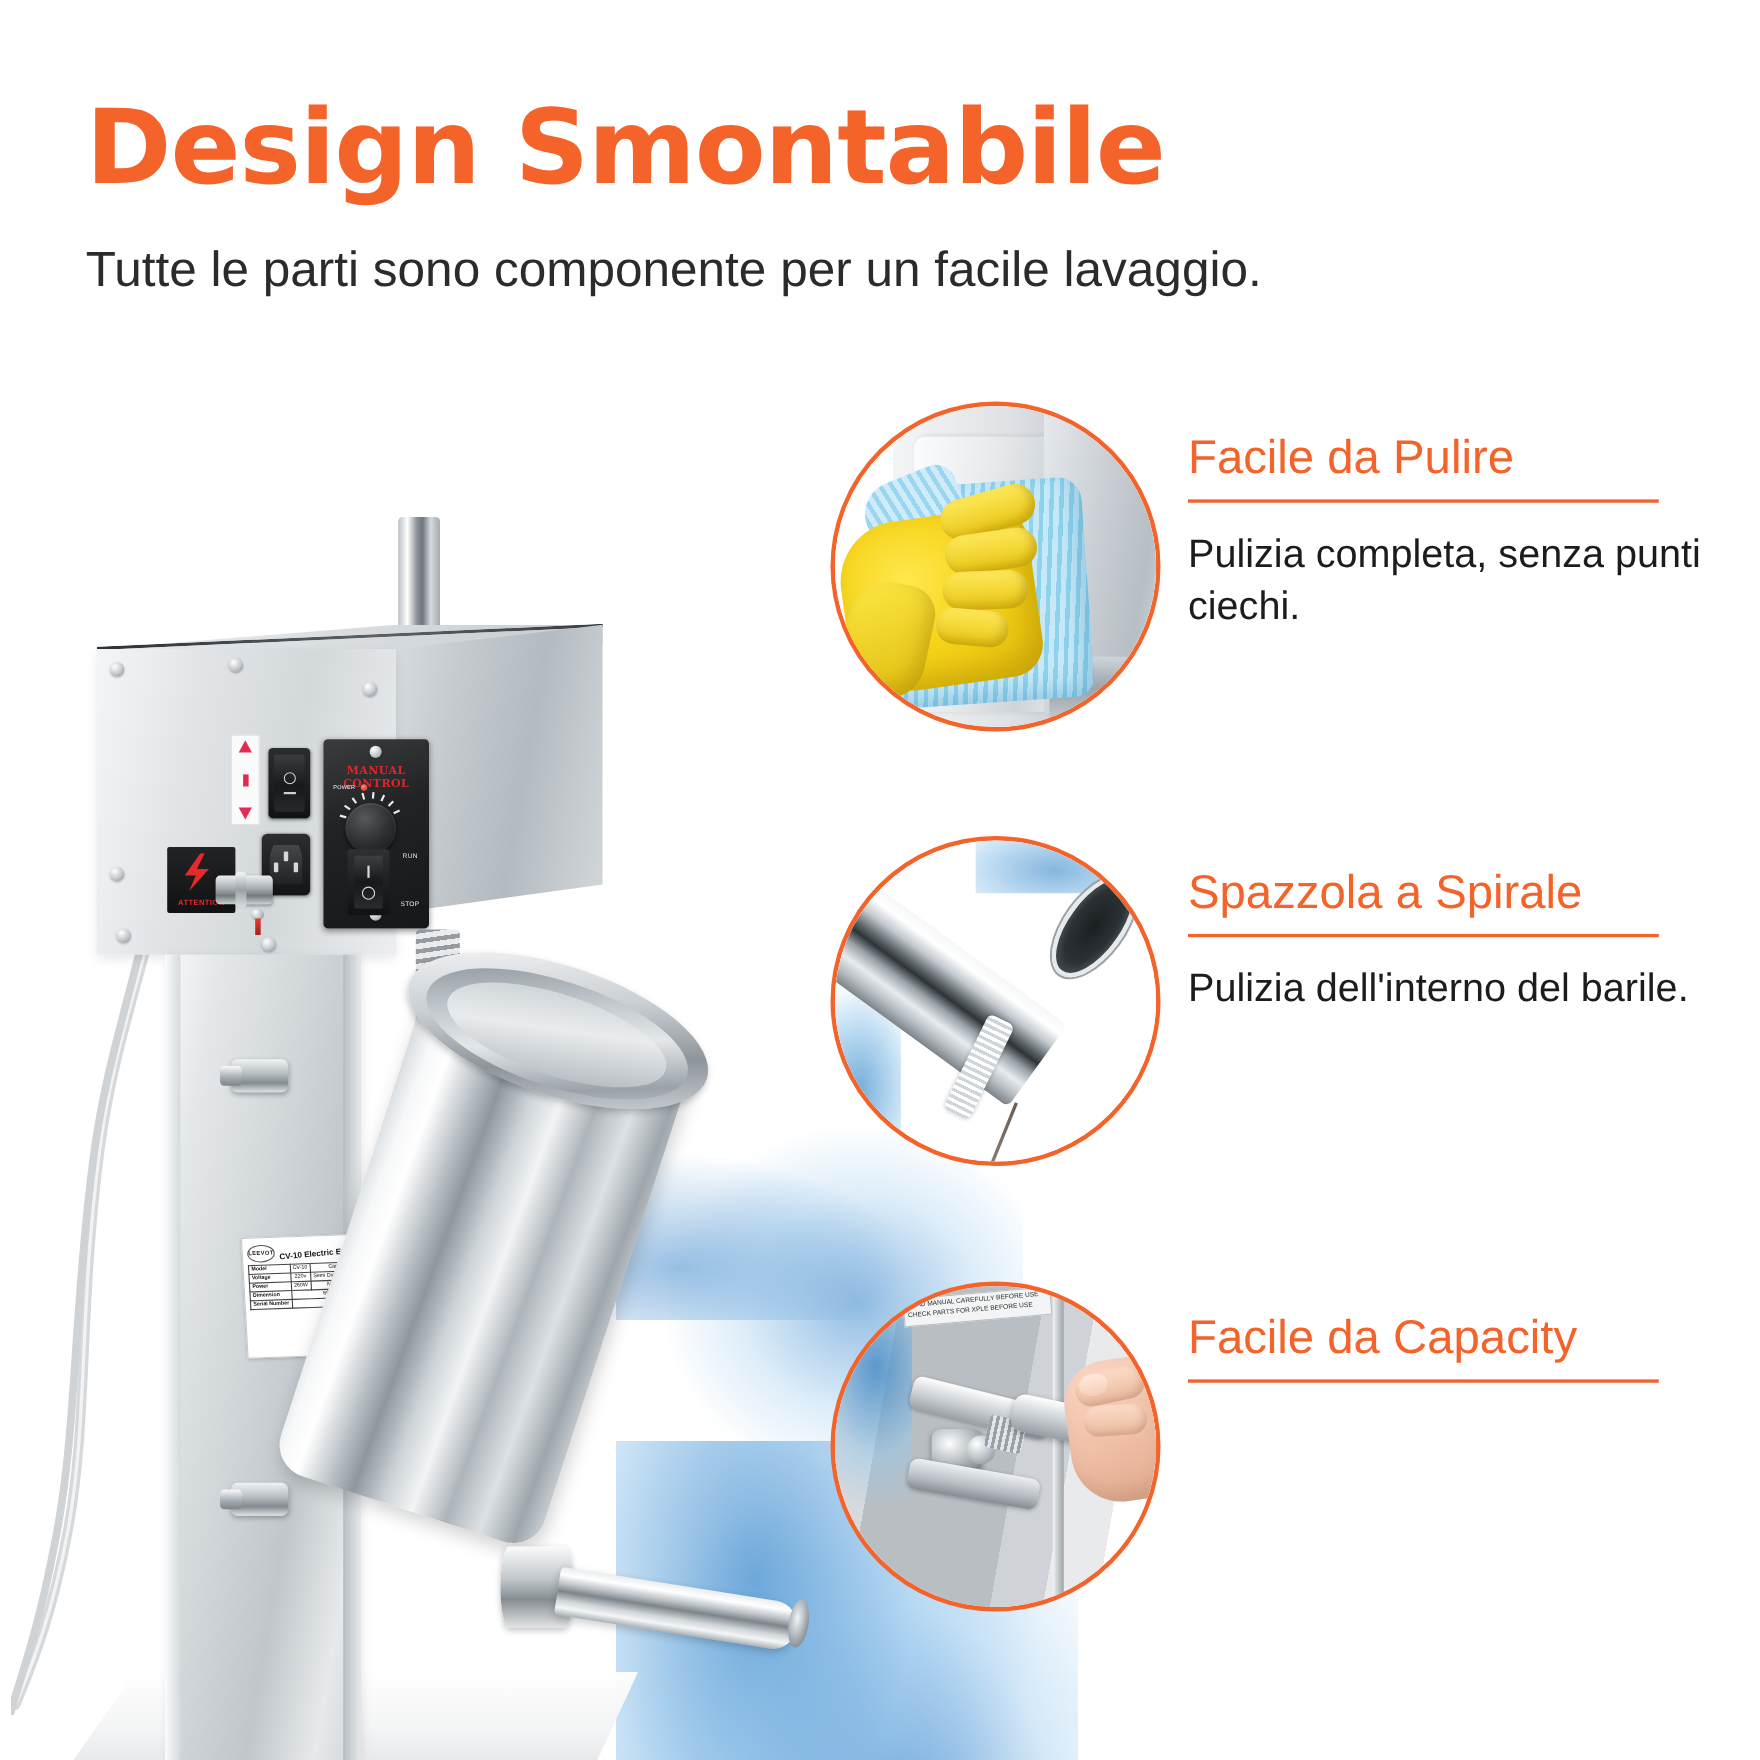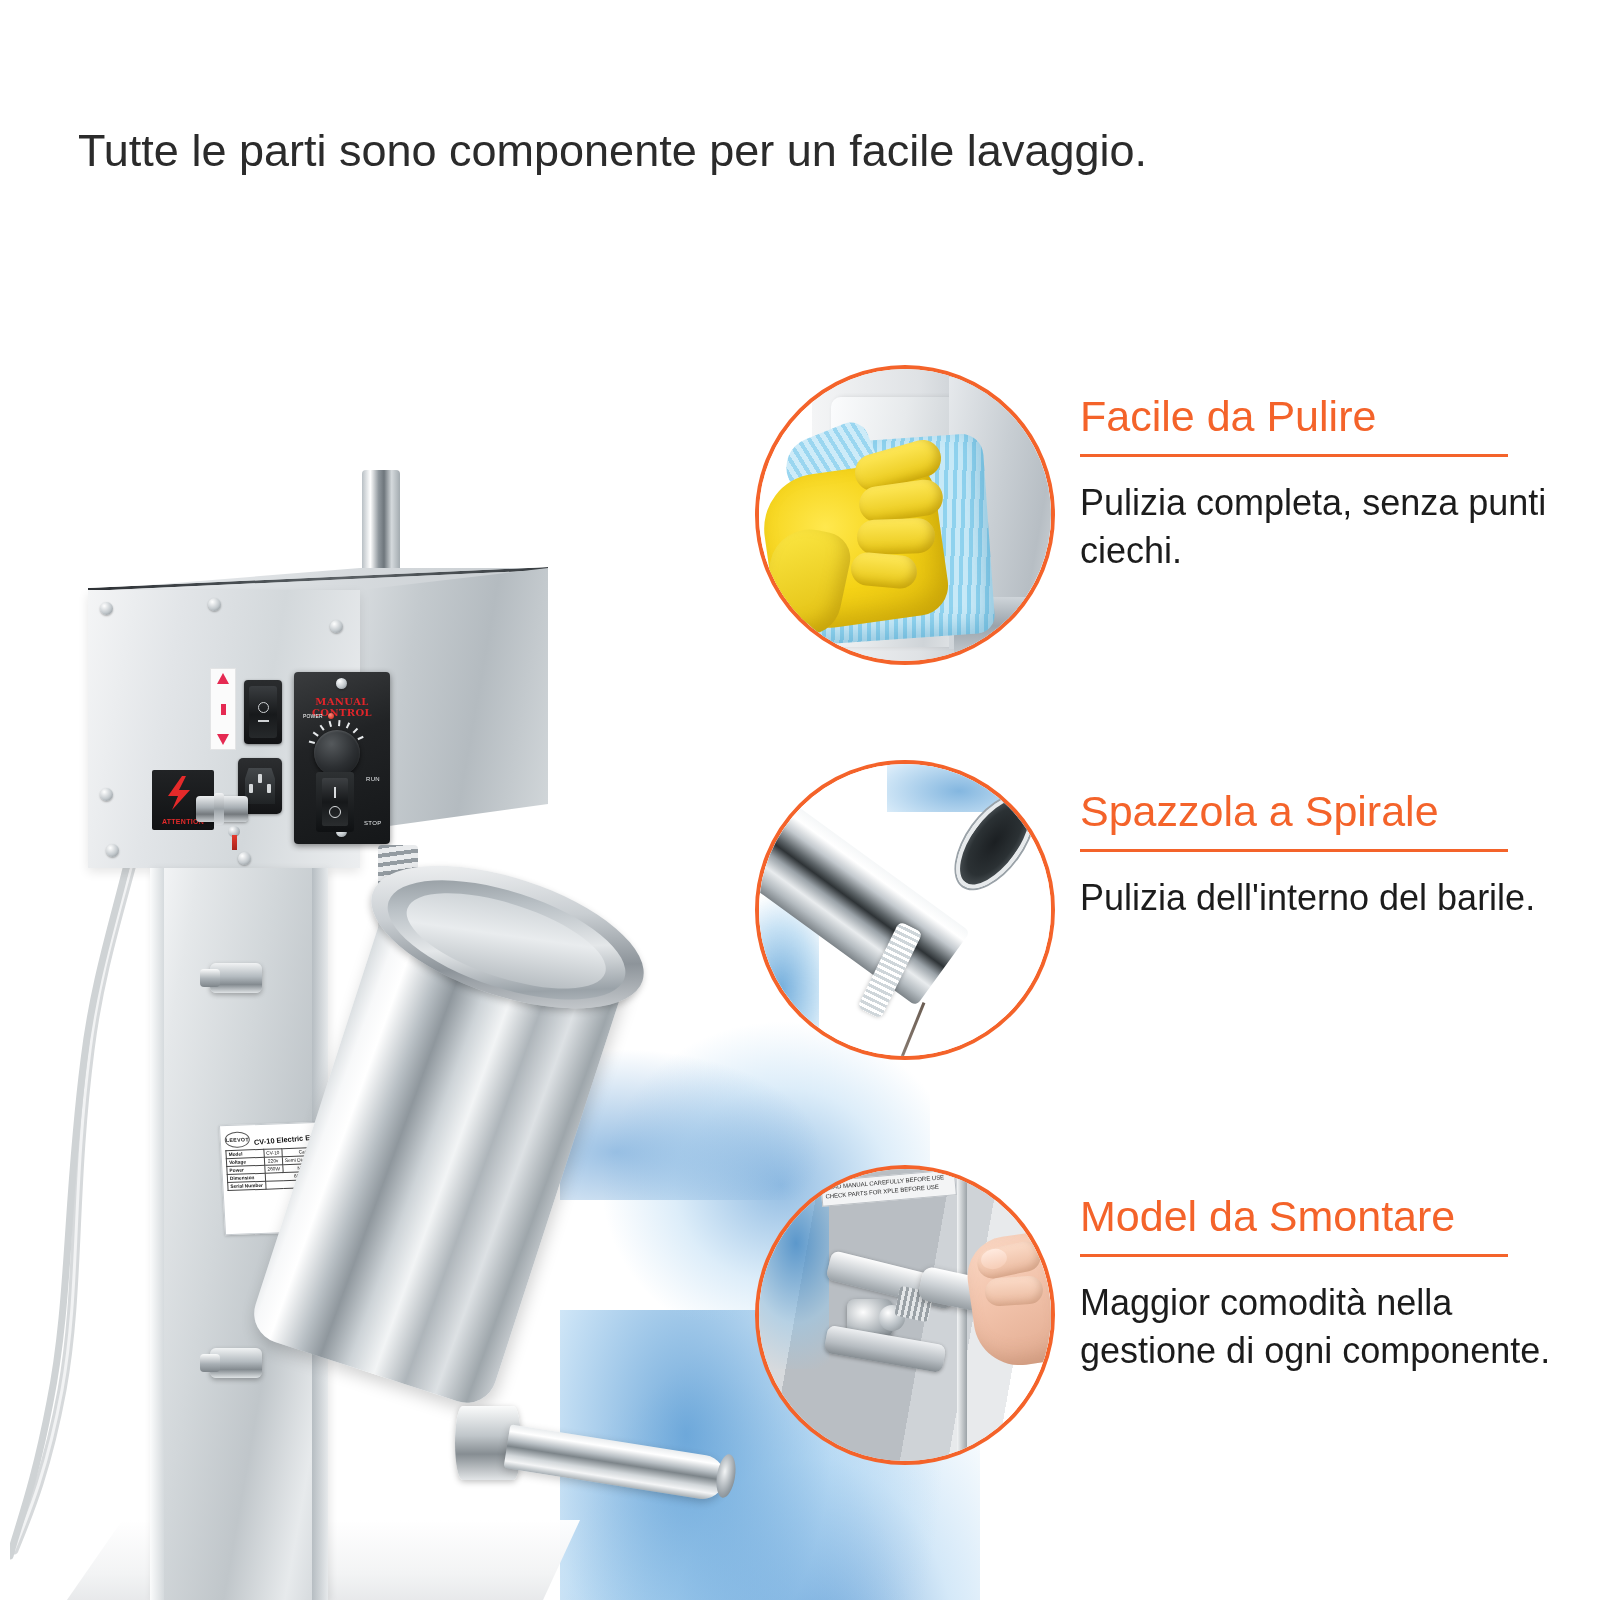--- a/index.html
+++ b/index.html
@@ -332,20 +332,21 @@
      background:radial-gradient(ellipse at 55% 55%,rgba(75,145,208,.6) 0%,rgba(165,208,240,.38) 42%,rgba(255,255,255,0) 70%);}
   .water-stream{position:absolute;left:560px;top:610px;width:280px;height:160px;
      background:radial-gradient(ellipse at 20% 70%,rgba(70,140,205,.55) 0%,rgba(255,255,255,0) 65%);}
 </style>
 </head>
 <body>
 
 <div class="page">
 
   <div class="header">
+    <div class="title">Design Smontabile</div>
     <div class="subtitle">Tutte le parti sono componente per un facile lavaggio.</div>
   </div>
 
   <div class="product">
 
     <div class="water"></div>
     <div class="water2"></div>
     <div class="water-stream"></div>
 
     <div class="base-plate"></div>
@@ -571,20 +572,19 @@
         <div class="c3-jawT"></div>
         <div class="c3-jawB"></div>
         <div class="c3-worm"></div>
         <div class="c3-handle"></div>
         <div class="c3-hand"></div>
         <div class="c3-finger c3-f1"></div>
         <div class="c3-finger c3-f2"></div>
         <div class="c3-nail"></div>
       </div>
       <div class="ftext">
-        <div class="fhead">Model da Smontare</div>
+        <div class="fhead">Facile da Capacity</div>
         <div class="frule"></div>
-        <div class="fbody">Maggior comodità nella gestione di ogni componente.</div>
       </div>
     </div>
 
   </div>
 </div>
 
 </body></html>

